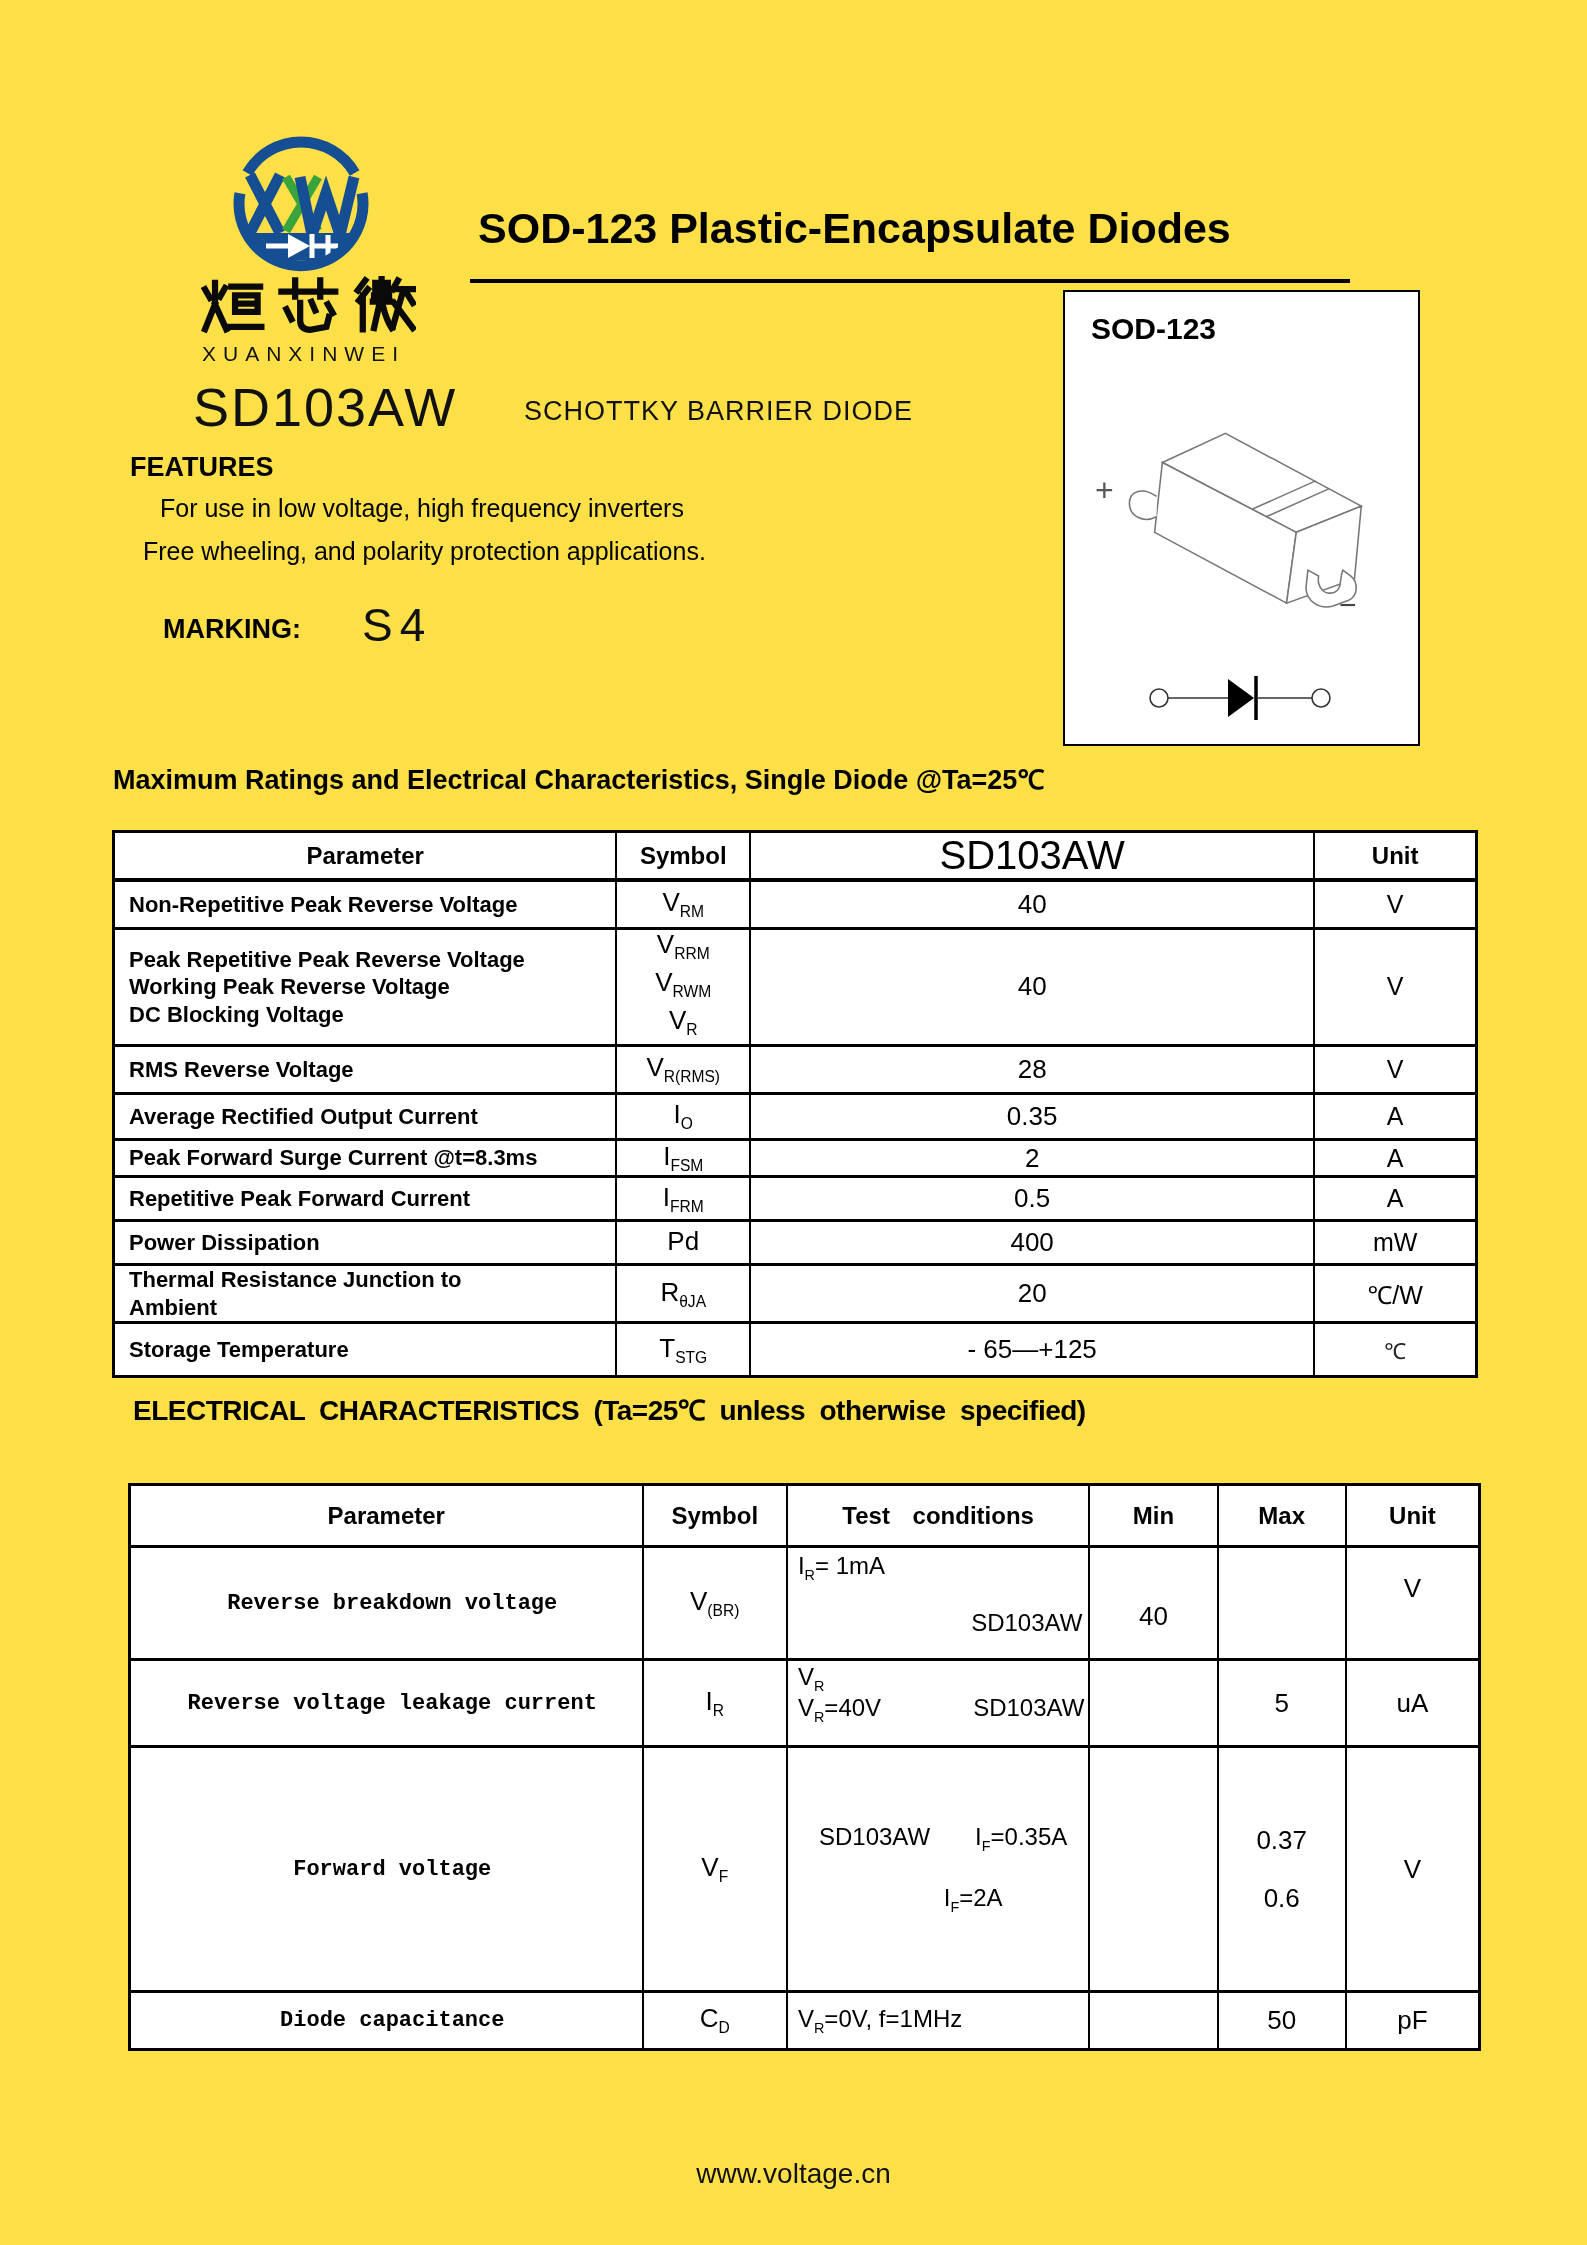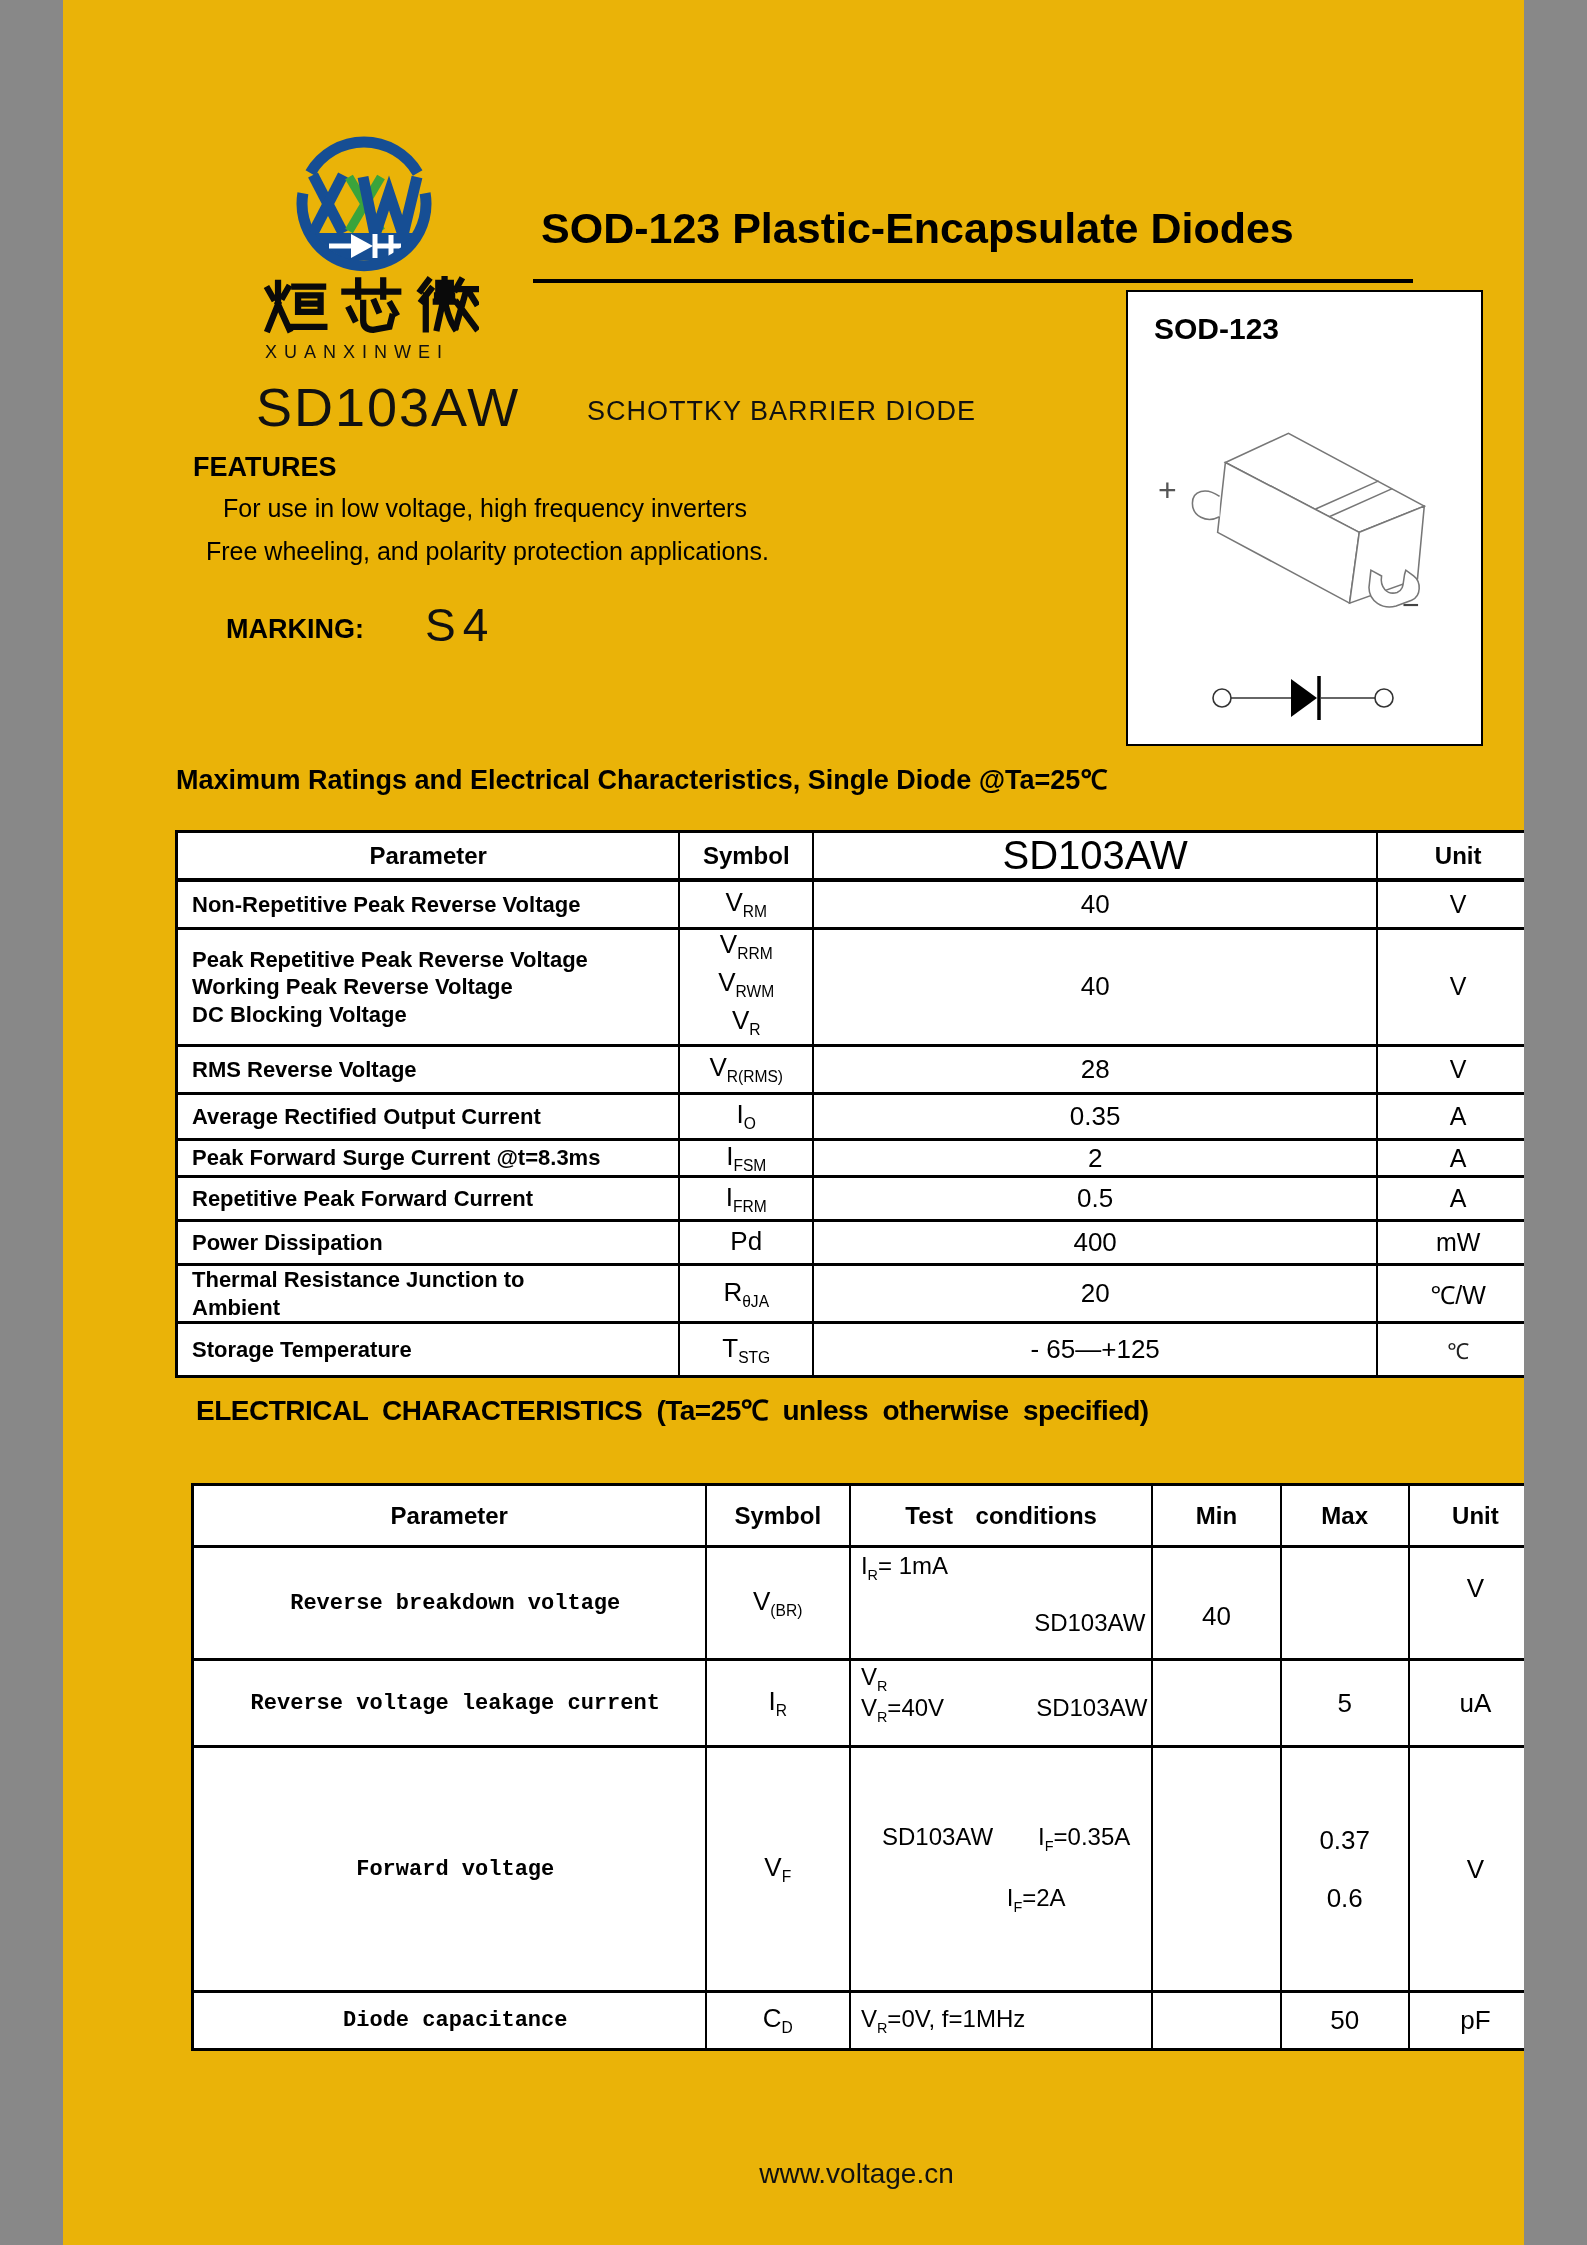--- a/index.html
+++ b/index.html
@@ -1,29 +1,29 @@
 <!DOCTYPE html>
 <html><head>
 <meta charset="utf-8">
 <style>
   * { margin:0; padding:0; box-sizing:border-box; }
   html,body { background:#888; }
   #page {
-    position:relative; width:1461px; height:2245px; background:#eab308;
+    position:relative; width:1587px; height:2245px; background:#fde047;
     font-family:"Liberation Sans", sans-serif; color:#000;
     margin:0 auto; overflow:hidden;padding-left:31px;
   }
   .abs { position:absolute; }
 
   
   #doc-title { left:478px; top:204px; font-size:43px; font-weight:bold; letter-spacing:0px; }
   #title-underline { left:470px; top:279px; width:880px; height:4px; background:#000; }
   #part-number-big { left:193px; top:376px; font-size:54px; letter-spacing:2px; color:#111; }
   #subtitle { left:524px; top:396px; font-size:27px; letter-spacing:1px; color:#111; }
-  #company-en { left:202px; top:342px; font-size:18px; letter-spacing:7px; color:#111; }
+  #company-en { left:202px; top:342px; font-size:21px; letter-spacing:7px; color:#111; }
   .cn-hidden { left:200px; top:272px; font-size:60px; color:transparent; letter-spacing:12px; }
   .xxw-hidden { left:260px; top:160px; font-size:40px; color:transparent; }
 
   
   #features-heading { left:130px; top:452px; font-size:27px; font-weight:bold; }
   #feature-line1 { left:160px; top:494px; font-size:25px; }
   #feature-line2 { left:143px; top:537px; font-size:25px; }
   #marking-label { left:155px; top:614px; font-size:27px; font-weight:bold;margin-left:8px; }
   #marking-value { left:362px; top:598px; font-size:46px; letter-spacing:7px; color:#111; }
 

